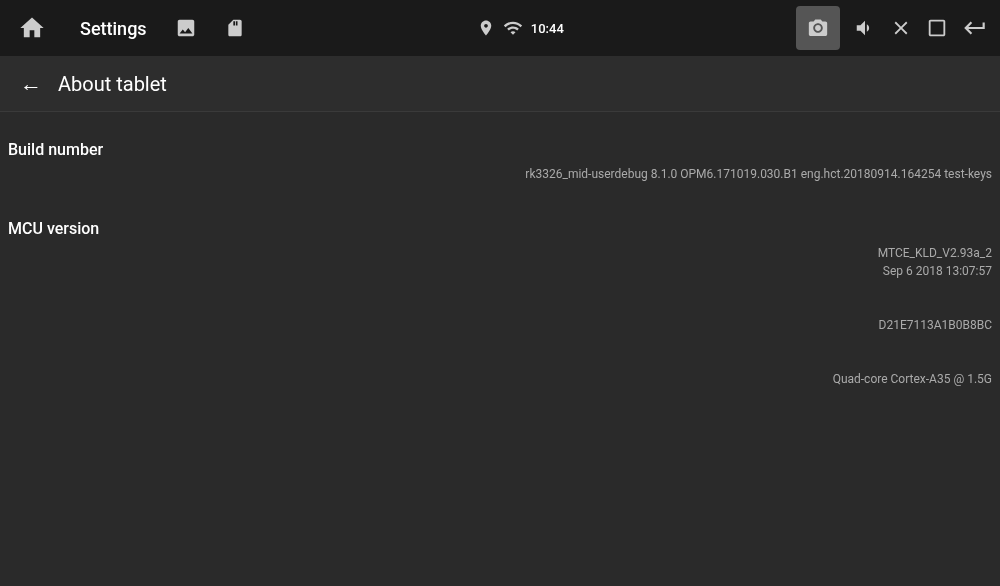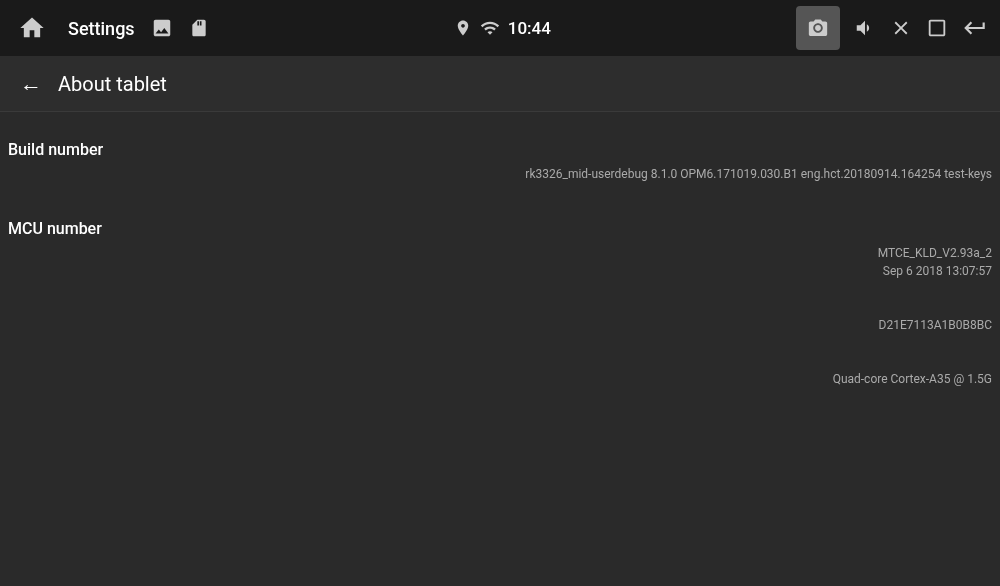--- a/index.html
+++ b/index.html
@@ -24,21 +24,21 @@
       background-color: #1a1a1a;
       display: flex;
       align-items: center;
       justify-content: space-between;
       padding: 0 12px;
     }
 
     .status-bar-left {
       display: flex;
       align-items: center;
-      gap: 16px;
+      gap: 28px;
     }
 
     .status-bar-center {
       display: flex;
       align-items: center;
       gap: 8px;
     }
 
     .status-bar-right {
       display: flex;
@@ -54,21 +54,21 @@
       justify-content: center;
     }
 
     .settings-title-bar {
       font-size: 18px;
       font-weight: 500;
       color: #ffffff;
     }
 
     .time-display {
-      font-size: 17px;
+      font-size: 13px;
       font-weight: 500;
       color: #ffffff;
     }
 
     .camera-btn {
       width: 44px;
       height: 44px;
       background-color: #555555;
       border-radius: 4px;
       display: flex;
@@ -198,21 +198,21 @@
 </div>
 
 <div class="content">
 
   <div class="info-item">
     <div class="info-label">Build number</div>
     <div class="info-value">rk3326_mid-userdebug 8.1.0 OPM6.171019.030.B1 eng.hct.20180914.164254 test-keys</div>
   </div>
 
   <div class="info-item">
-    <div class="info-label">MCU number</div>
+    <div class="info-label">MCU version</div>
     <div class="info-value">
       <span>MTCE_KLD_V2.93a_2</span><br>
       <span>Sep  6 2018 13:07:57</span>
     </div>
   </div>
 
   <div class="info-item">
     <div class="info-value">D21E7113A1B0B8BC</div>
   </div>
 

